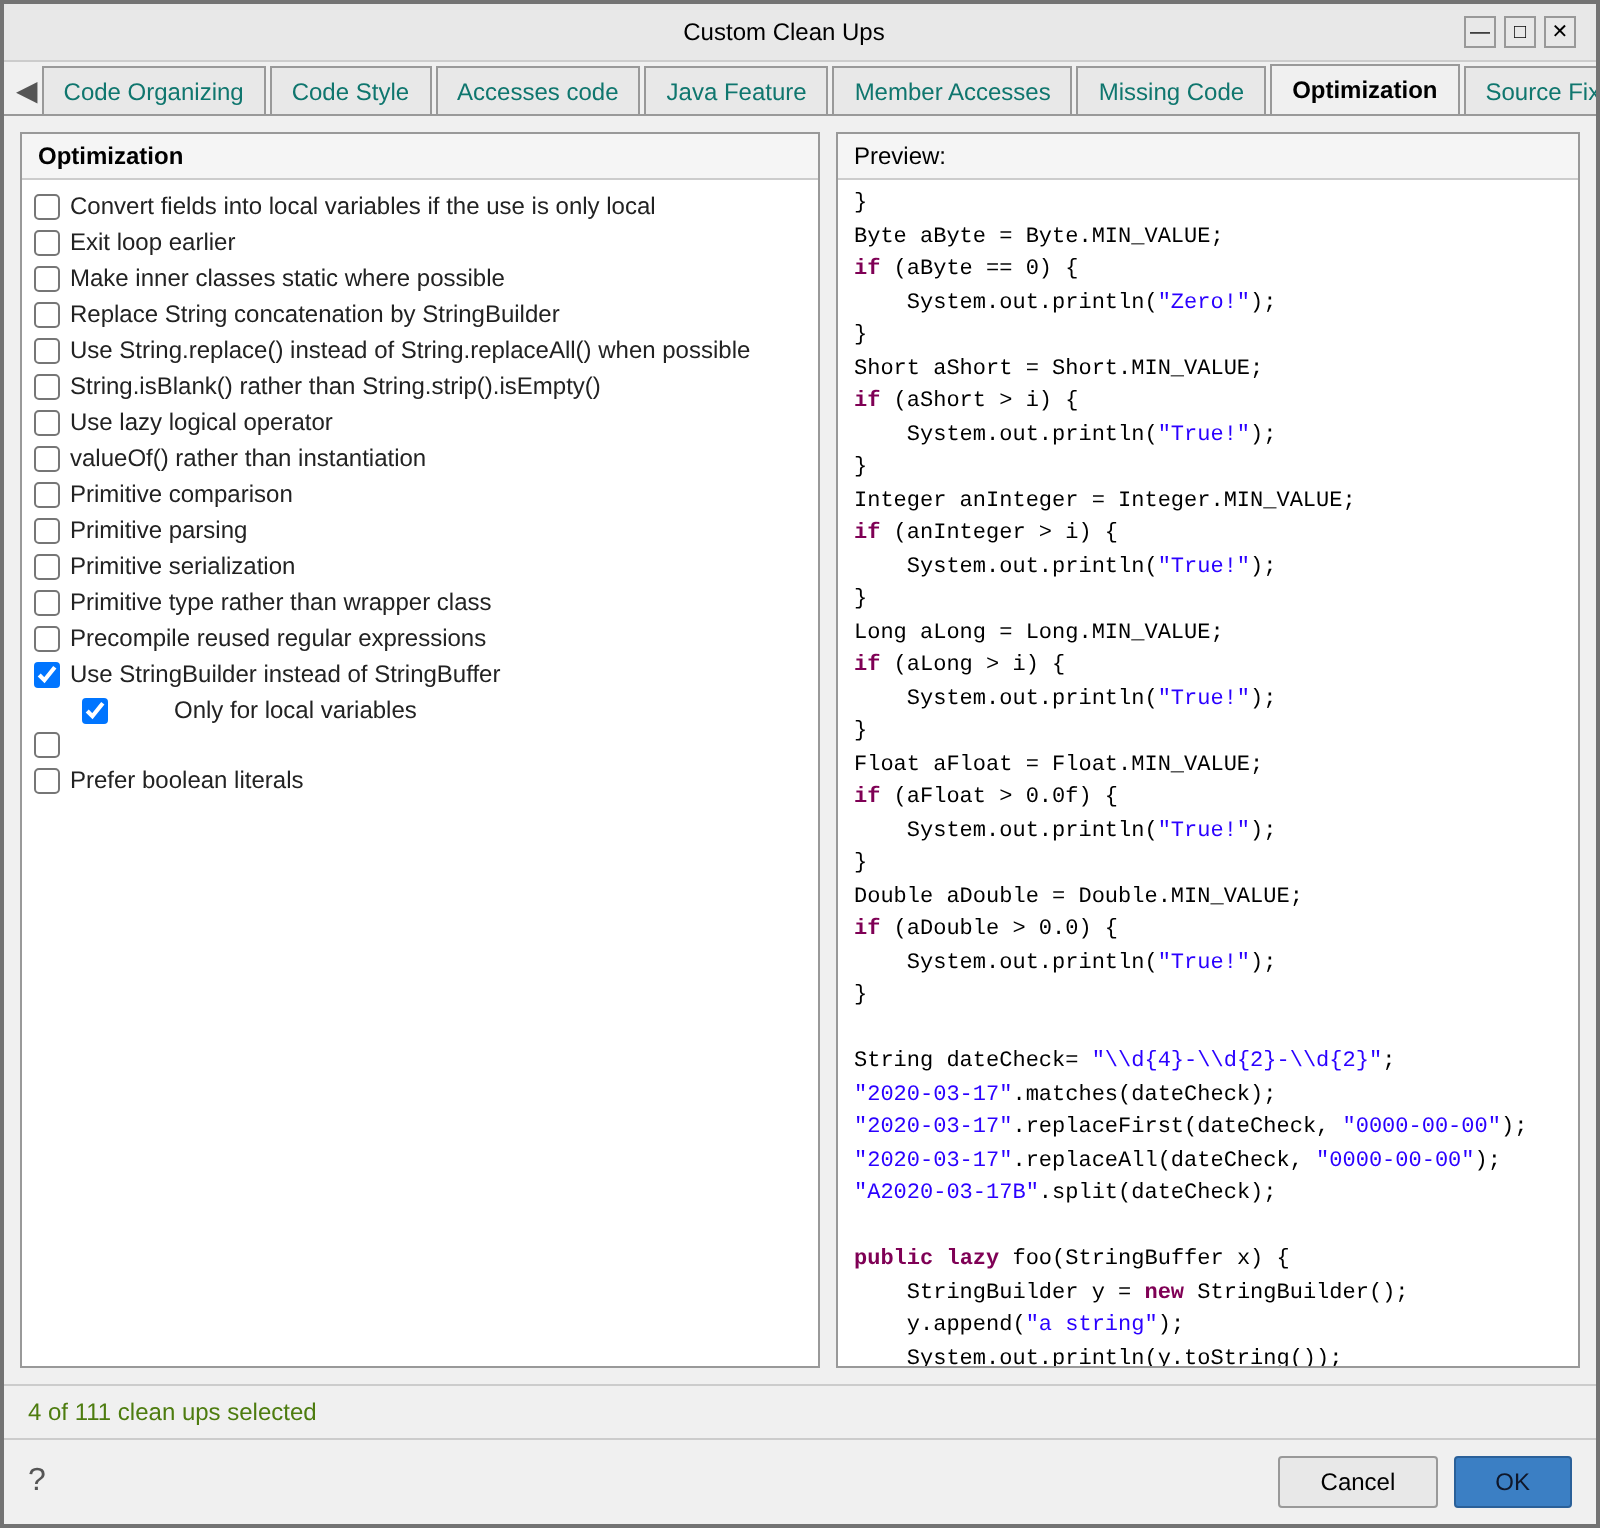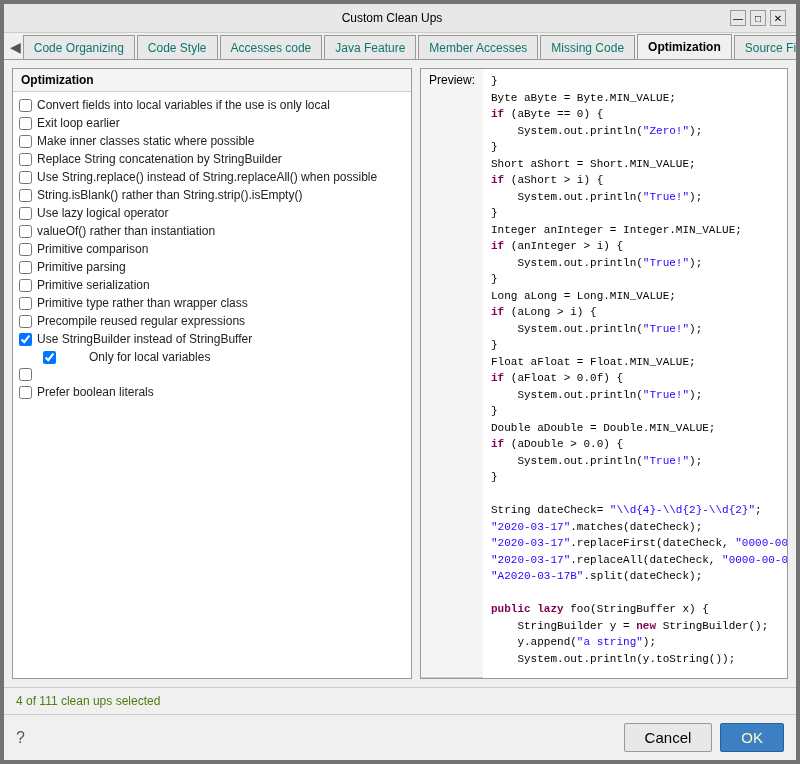--- a/index.html
+++ b/index.html
@@ -11,21 +11,21 @@
       justify-content: center;
       align-items: center;
       width: 800px;
       height: 764px;
       overflow: hidden;
     }
     .dialog {
       width: 800px;
       height: 764px;
       background: #f0f0f0;
-      border: 4px solid #737373;
+      border: 2px solid #737373;
       display: flex;
       flex-direction: column;
     }
     .title-bar {
       background: #e8e8e8;
       border-bottom: 1px solid #ccc;
       padding: 6px 10px;
       display: flex;
       align-items: center;
       justify-content: space-between;
@@ -130,21 +130,21 @@
     }
     .checkbox-item.indented {
       padding-left: 24px;
       gap: 28px;
     }
     .right-panel {
       flex: 1;
       border: 1px solid #999;
       background: #fff;
       display: flex;
-      flex-direction: row;
+      flex-direction: column;
       overflow: hidden;
     }
     .preview-title {
       font-size: 12px;
       padding: 4px 8px;
       background: #f5f5f5;
       border-bottom: 1px solid #ccc;
     }
     .preview-content {
       flex: 1;
@@ -169,29 +169,29 @@
       display: flex;
       justify-content: flex-end;
       align-items: center;
       padding: 8px 12px;
       gap: 8px;
       border-top: 1px solid #ccc;
       background: #f0f0f0;
     }
     .btn {
       padding: 5px 20px;
-      font-size: 15px;
+      font-size: 12px;
       border: 1px solid #999;
       background: #e8e8e8;
       cursor: pointer;
       border-radius: 2px;
     }
     .btn-primary {
       background: #3b7fc4;
-      color: #fef9c3;
+      color: #0f172a;
       border: 1px solid #2a6099;
     }
     .help-icon {
       font-size: 16px;
       color: #555;
       cursor: pointer;
       margin-right: auto;
     }
   </style>
 </head>

